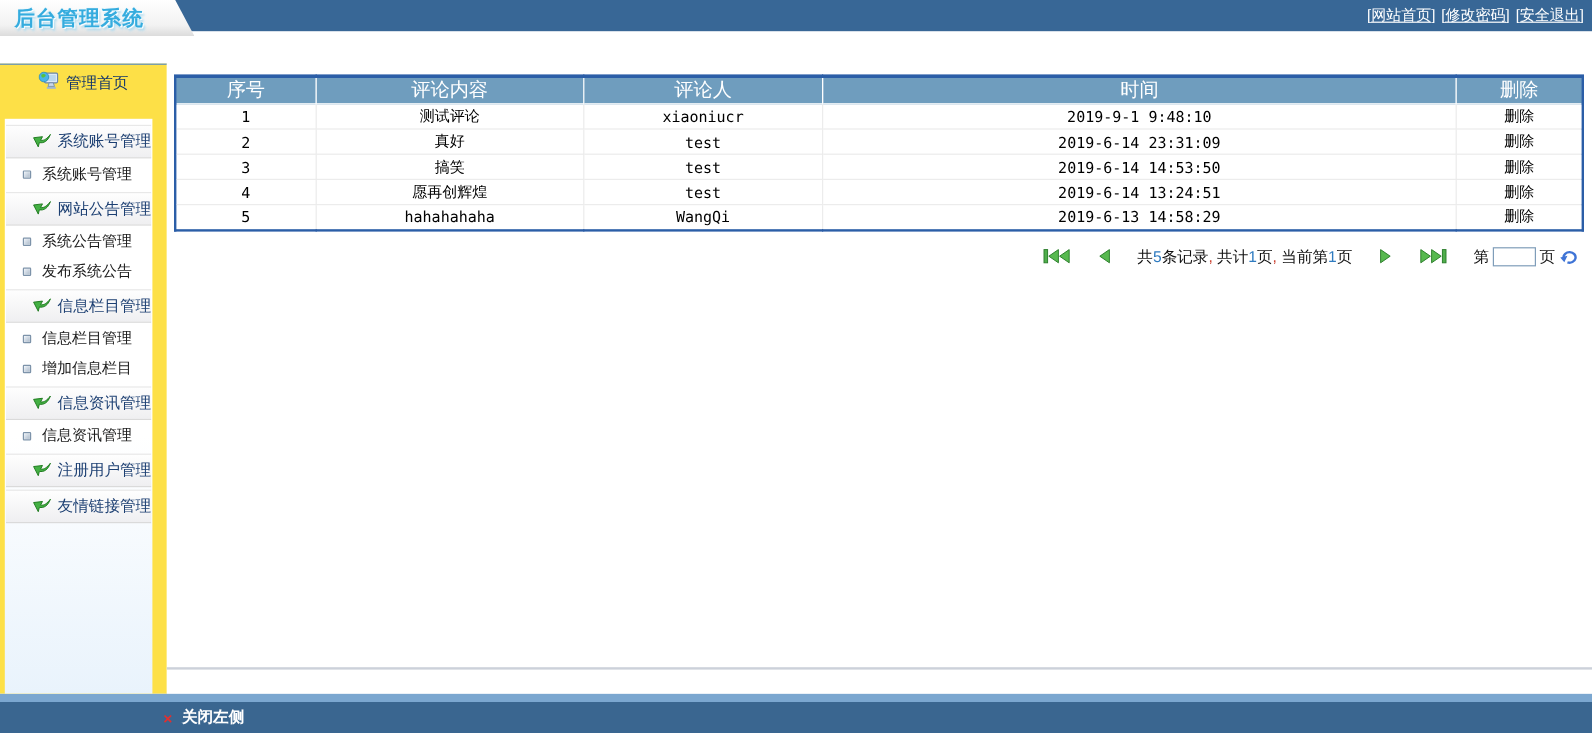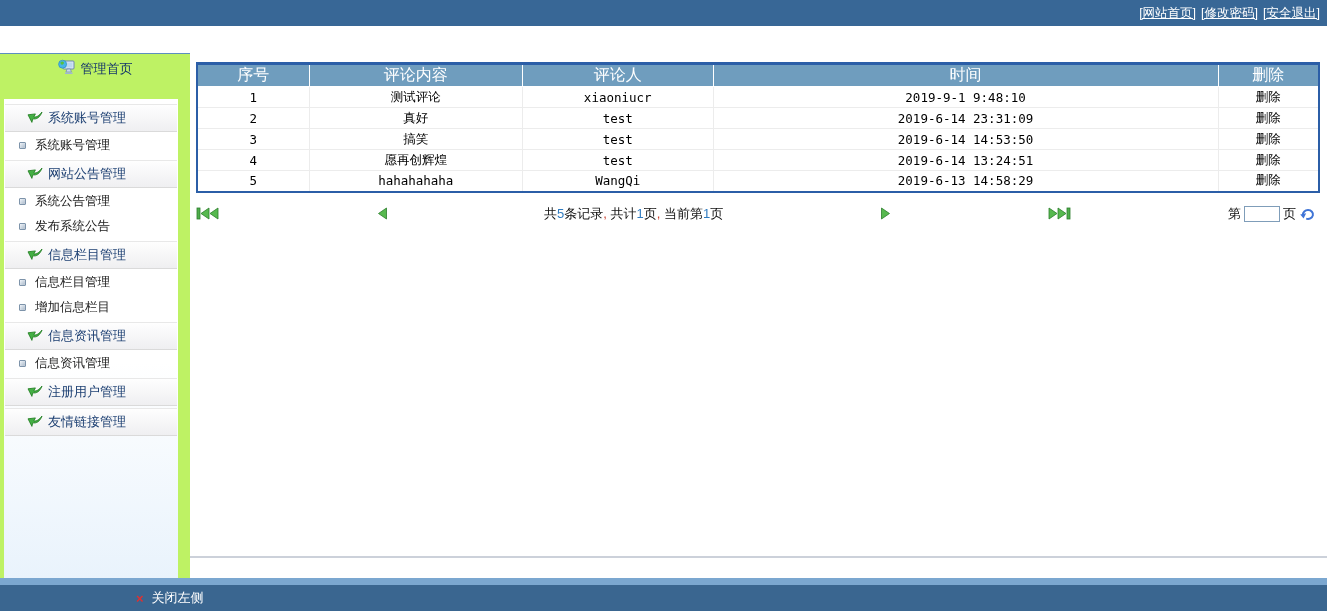--- a/index.html
+++ b/index.html
@@ -16,21 +16,21 @@
     text-shadow:0 0 1px #bfe8fa, 1px 1px 0 #ffffff, 2px 2px 2px #a8d9ef; }
   .toplinks { position:absolute; right:7px; top:0; height:26px;
     display:flex; align-items:center; gap:5px; }
   .toplinks span { color:#ffffff; font-size:12.5px; cursor:pointer;text-decoration:underline; }
 
   .top-gap { height:27px; background:#ffffff; }
 
   
   .main { display:flex; height:525px; }
 
-  .side { flex:none; width:190px; background:#bef264; border-top:1px solid #5d8fc0;
+  .side { flex:none; width:139px; background:#fde047; border-top:1px solid #5d8fc0;
           display:flex; flex-direction:column; }
   .side-header { height:29px; display:flex; align-items:center; justify-content:center;
     gap:6px; color:#14366b; font-size:13px; cursor:pointer; }
   .menu { flex:1; margin:16px 12px 0 4px; background:linear-gradient(180deg,#ffffff 55%,#e9f3fc 100%);
           padding-top:3px; overflow:hidden; }
   .cat { height:28px; margin:2px 1px 1px 1px; display:flex; align-items:center; gap:5px;
     padding-left:22px; font-size:13px; color:#1c3f72; cursor:pointer;
     background:linear-gradient(180deg,#fefefe,#efeff1);
     border-top:1px solid #e8e8e8; border-bottom:1px solid #dadada; }
   .sub { height:25px; display:flex; align-items:center; gap:9px; padding-left:15px;
@@ -48,41 +48,44 @@
        border-right:1px solid #ffffff; border-bottom:1px solid #ffffff; }
   th:last-child { border-right:none; }
   td { height:21px; text-align:center; font-size:12.5px; color:#000;
        font-family:"DejaVu Sans Mono","Liberation Mono",monospace;
        border-right:1px solid #ececec; border-bottom:1px solid #ececec; }
   td:last-child { border-right:none; }
   tr:last-child td { border-bottom:none; }
   td.action { cursor:pointer; font-family:"Liberation Sans",sans-serif; }
 
   
-  .pager { display:flex; justify-content:space-between; align-items:center; gap:22px;
+  .pager { display:flex; justify-content:flex-end; align-items:center; gap:22px;
            margin-top:12px; font-size:13px; color:#111; padding-right:4px; }
   .pager .icon-btn { display:flex; align-items:center; cursor:pointer; }
   .pager .num { color:#2f7bc0; }
   .pager .comma { color:#cc4433; }
   .goto { display:flex; align-items:center; gap:3px; }
   .goto input { width:36px; height:16px; border:1px solid #7f9db9; font-size:12px; padding:0 2px; }
 
   .endline { position:absolute; left:0; right:0; top:503px; border-top:2px solid #ccd1da; }
 
   
   .bottom-strip { height:7px; background:#7ba7d0; }
   .bottombar { height:26px; background:#3a6690; display:flex; align-items:center;
                gap:8px; padding-left:136px; }
   .bottombar .x { color:#e03030; font-weight:bold; font-size:13px; }
-  .bottombar .lbl { color:#ffffff; font-size:13px; cursor:pointer; }
+  .bottombar .lbl { color:#ffffff; font-size:13px; cursor:pointer;font-weight:bold; }
 </style>
 </head>
 <body>
 
 <div class="topbar">
+  <div class="logo-block">
+    <span class="logo-text">后台管理系统</span>
+  </div>
   <div class="toplinks" id="toplinks">
       <span>[网站首页]</span>
       <span>[修改密码]</span>
       <span>[安全退出]</span>
     </div>
 </div>
 
 <div class="top-gap"></div>
 
 <div class="main">

